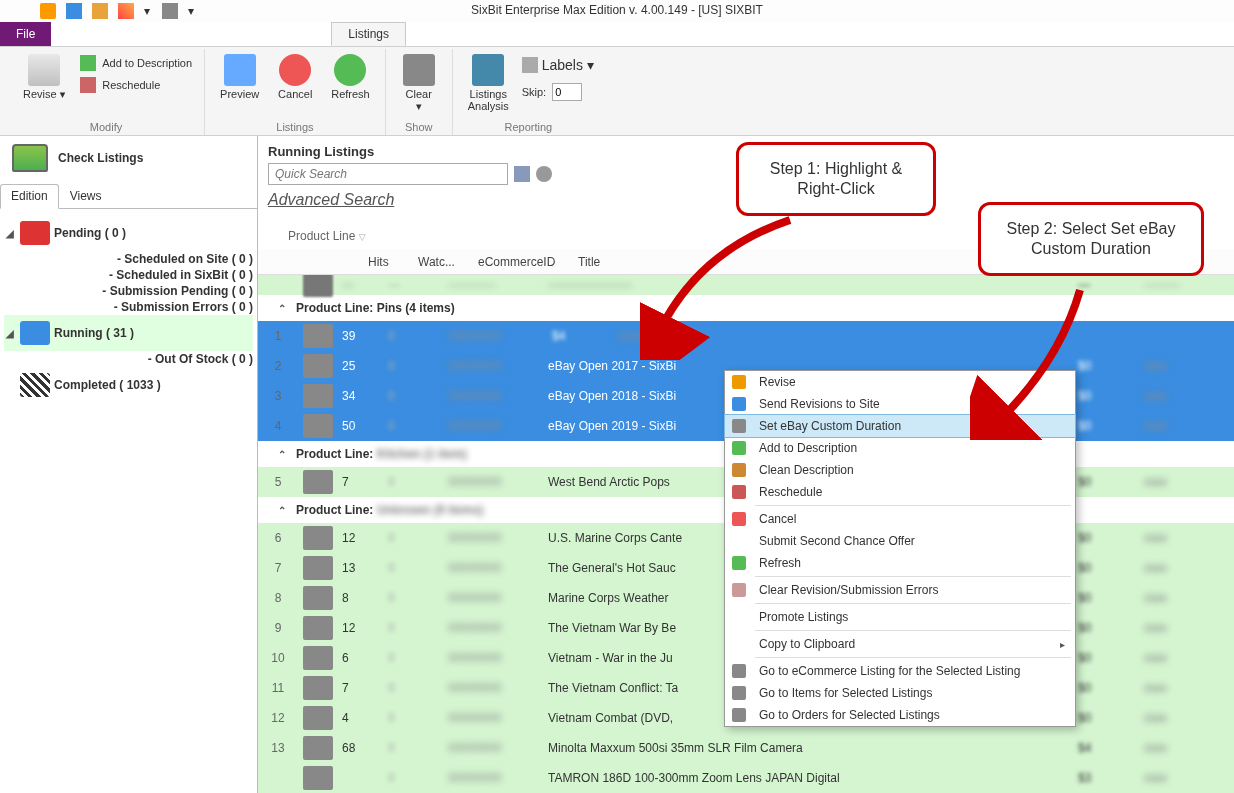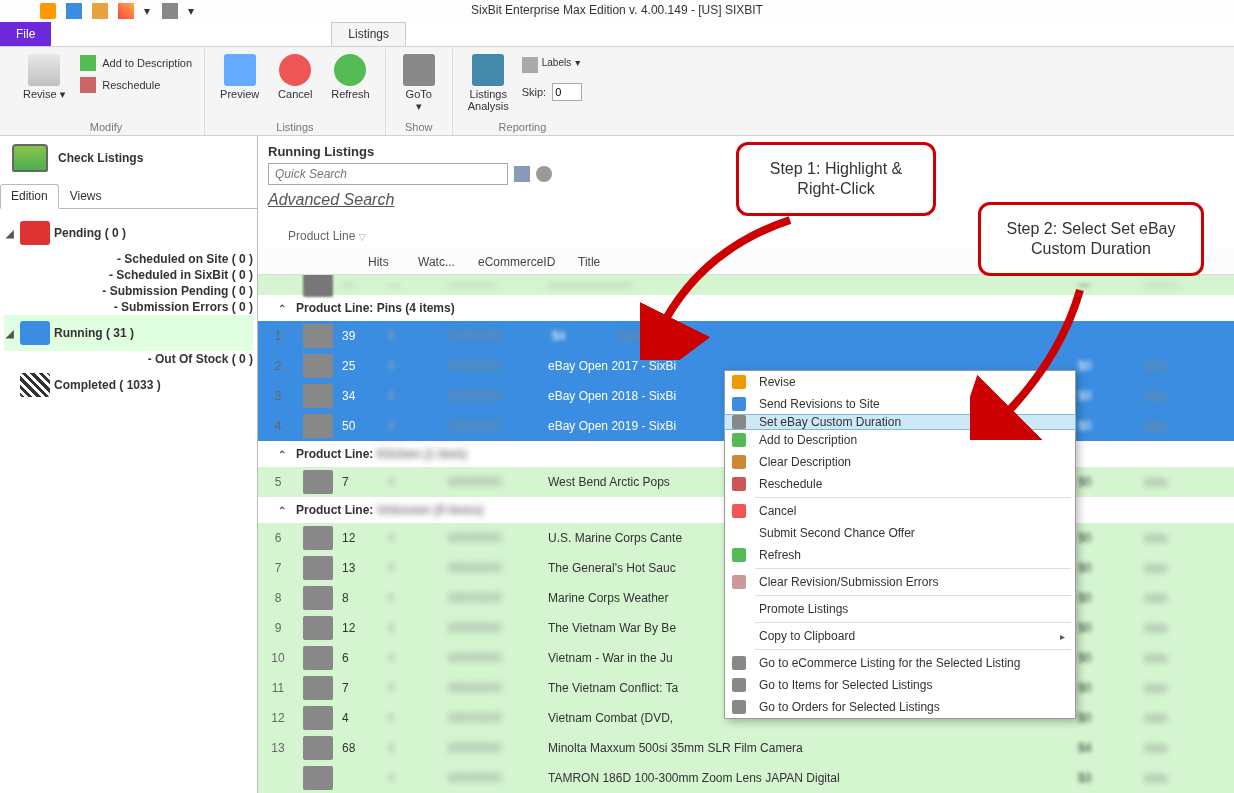--- a/index.html
+++ b/index.html
@@ -7,36 +7,36 @@
   
   
   .titlebar { height: 22px; background: #fdfdfd; border-bottom: 1px solid transparent; display: flex; padding-left: 40px; position: relative; align-items:center;}
   .titlebar .qat { display:flex; gap:10px; align-items:center; }
   .qat-icon { width:16px; height:16px; display:inline-block; }
   .titlebar .apptitle { position: absolute; left: 50%; transform: translateX(-50%); top:3px; font-size:12px; color:#333; white-space:nowrap; }
   .qat-drop { width:8px; }
   
   
   .tabstrip { height: 24px; display:flex; }
-  .file-tab { background:#6d28d9; color:#fff; padding: 4px 16px; font-size:12px; border:none;}
+  .file-tab { background:#701a75; color:#fff; padding: 4px 16px; font-size:12px; border:none;}
   .ribbon-tab { padding:4px 16px; font-size:12px; border:1px solid transparent; margin-left:280px; }
   .ribbon-tab.active { border:1px solid #c9c9c9; border-bottom:1px solid #f5f5f5; background:#f5f5f5; }
   
   
   .ribbon { height:90px; background:#f5f5f5; border-top:1px solid #d0d0d0; border-bottom:1px solid #d0d0d0; display:flex; padding:2px 8px 0 8px;}
   .ribbon-group { display:flex; flex-direction:column; align-items:center; border-right:1px solid #ddd; padding:0 8px; }
   .ribbon-group-body { display:flex; align-items:flex-start; gap:4px; flex:1;}
   .ribbon-group-label { font-size:11px; color:#777; padding:1px 0 2px 0; text-align:center; width:100%;}
   .big-btn { display:flex; flex-direction:column; align-items:center; gap:2px; padding:4px 6px; border:1px solid transparent; min-width:50px;}
   .big-btn .ico { width:32px; height:32px; background:#ddd; border-radius:3px;}
   .big-btn .lbl { font-size:11px; text-align:center; line-height:12px;}
   .small-btns { display:flex; flex-direction:column; gap:2px; padding-top:4px;}
   .small-btn { display:flex; align-items:center; gap:6px; padding:2px 4px; font-size:11px;}
   .small-btn .ico { width:16px; height:16px; background:#ddd;}
-  .labels-row { display:flex; align-items:flex-start; gap:4px; font-size:10px; padding:4px 2px;}
+  .labels-row { display:flex; align-items:flex-end; gap:4px; font-size:14px; padding:4px 2px;}
   .skip-row { display:flex; align-items:center; gap:6px; font-size:11px; padding:2px;}
   .skip-row input { width:30px; height:18px; border:1px solid #aaa; font-size:11px; padding:0 2px;}
   
   
   .body { position:absolute; top:136px; bottom:0; left:0; right:0; display:flex;}
   .sidebar { width:258px; border-right:1px solid #bbb; background:#fff; display:flex; flex-direction:column;}
   .sidebar-header { display:flex; align-items:center; gap:10px; padding:8px 12px;}
   .sidebar-header .gauge-ico { width:36px; height:28px; background:linear-gradient(#8bc34a,#4caf50); border-radius:4px 4px 2px 2px; border:2px solid #666;}
   .sidebar-header h2 { margin:0; font-size:12px; font-weight:bold;}
   .sidebar-tabs { display:flex; border-bottom:1px solid #bbb; margin-top:4px;}
@@ -82,21 +82,21 @@
   .title-cell { flex:1; white-space:nowrap; overflow:hidden;}
   .price-cell { width:60px; text-align:left; filter:blur(2px); padding-left:4px;}
   .end-cell { width:100px; filter:blur(3px); padding-left:10px; color:#888;}
   .row-num { width:40px; text-align:center; color:#666;}
   .blur { filter: blur(3px); color:#777;}
   .green-bg { background:#d4f5d0;}
   
   
   .context-menu { position:absolute; left:724px; top:370px; width:352px; background:#fff; border:1px solid #999; box-shadow:3px 3px 8px rgba(0,0,0,0.25); font-size:12px; z-index:50;}
   .menu-item { display:flex; align-items:center; height:22px; padding:0 10px 0 4px; gap:10px;}
-  .menu-item:hover, .menu-item.hover { background:#cde8f7; border:1px solid #7fb8e0; height:16px; margin:-1px;}
+  .menu-item:hover, .menu-item.hover { background:#cde8f7; border:1px solid #7fb8e0; height:24px; margin:-1px;}
   .menu-item .mi-ico { width:20px; height:16px; display:flex; align-items:center; justify-content:center;}
   .menu-sep { height:1px; background:#ddd; margin:2px 4px 2px 30px;}
   .menu-item.sub::after { content:"▸"; margin-left:auto; font-size:10px; color:#555;}
   
   
   .callout { position:absolute; background:#fff; border:3px solid #c00; border-radius:12px; padding:14px 20px; font-family:Arial,sans-serif; font-size:16px; text-align:center; z-index:100; line-height:20px;}
   .arrow-svg { position:absolute; z-index:90; }
   
   .blurred-thumb{ width:30px;height:24px;background:#777;filter:blur(1px);margin:0 5px;border-radius:2px;}
 
@@ -160,21 +160,21 @@
         </div>
     </div>
     <div class="ribbon-group-label">Listings</div>
   </div>
 
 
   <div class="ribbon-group">
     <div class="ribbon-group-body">
       <div class="big-btn">
           <div class="ico" style="background:#888;"></div>
-          <div class="lbl"><span>GoTo</span><br>▾</div>
+          <div class="lbl"><span>Clear</span><br>▾</div>
         </div>
     </div>
     <div class="ribbon-group-label">Show</div>
   </div>
 
   <div class="ribbon-group" style="border-right:none;">
     <div class="ribbon-group-body">
       <div class="big-btn">
           <div class="ico" style="background:#48a;"></div>
           <div class="lbl" style="white-space:pre-line;">Listings
@@ -443,21 +443,21 @@
     <div class="menu-item">
       <span class="mi-ico">
         <span style="width:14px;height:14px;background:#5b5;border-radius:2px;display:inline-block;"></span>
       </span>
       <span>Add to Description</span>
     </div>
     <div class="menu-item">
       <span class="mi-ico">
         <span style="width:14px;height:14px;background:#c83;border-radius:2px;display:inline-block;"></span>
       </span>
-      <span>Clear Description</span>
+      <span>Clean Description</span>
     </div>
     <div class="menu-item">
       <span class="mi-ico">
         <span style="width:14px;height:14px;background:#c55;border-radius:2px;display:inline-block;"></span>
       </span>
       <span>Reschedule</span>
     </div>
     <div class="menu-sep"></div>
     <div class="menu-item">
       <span class="mi-ico">

